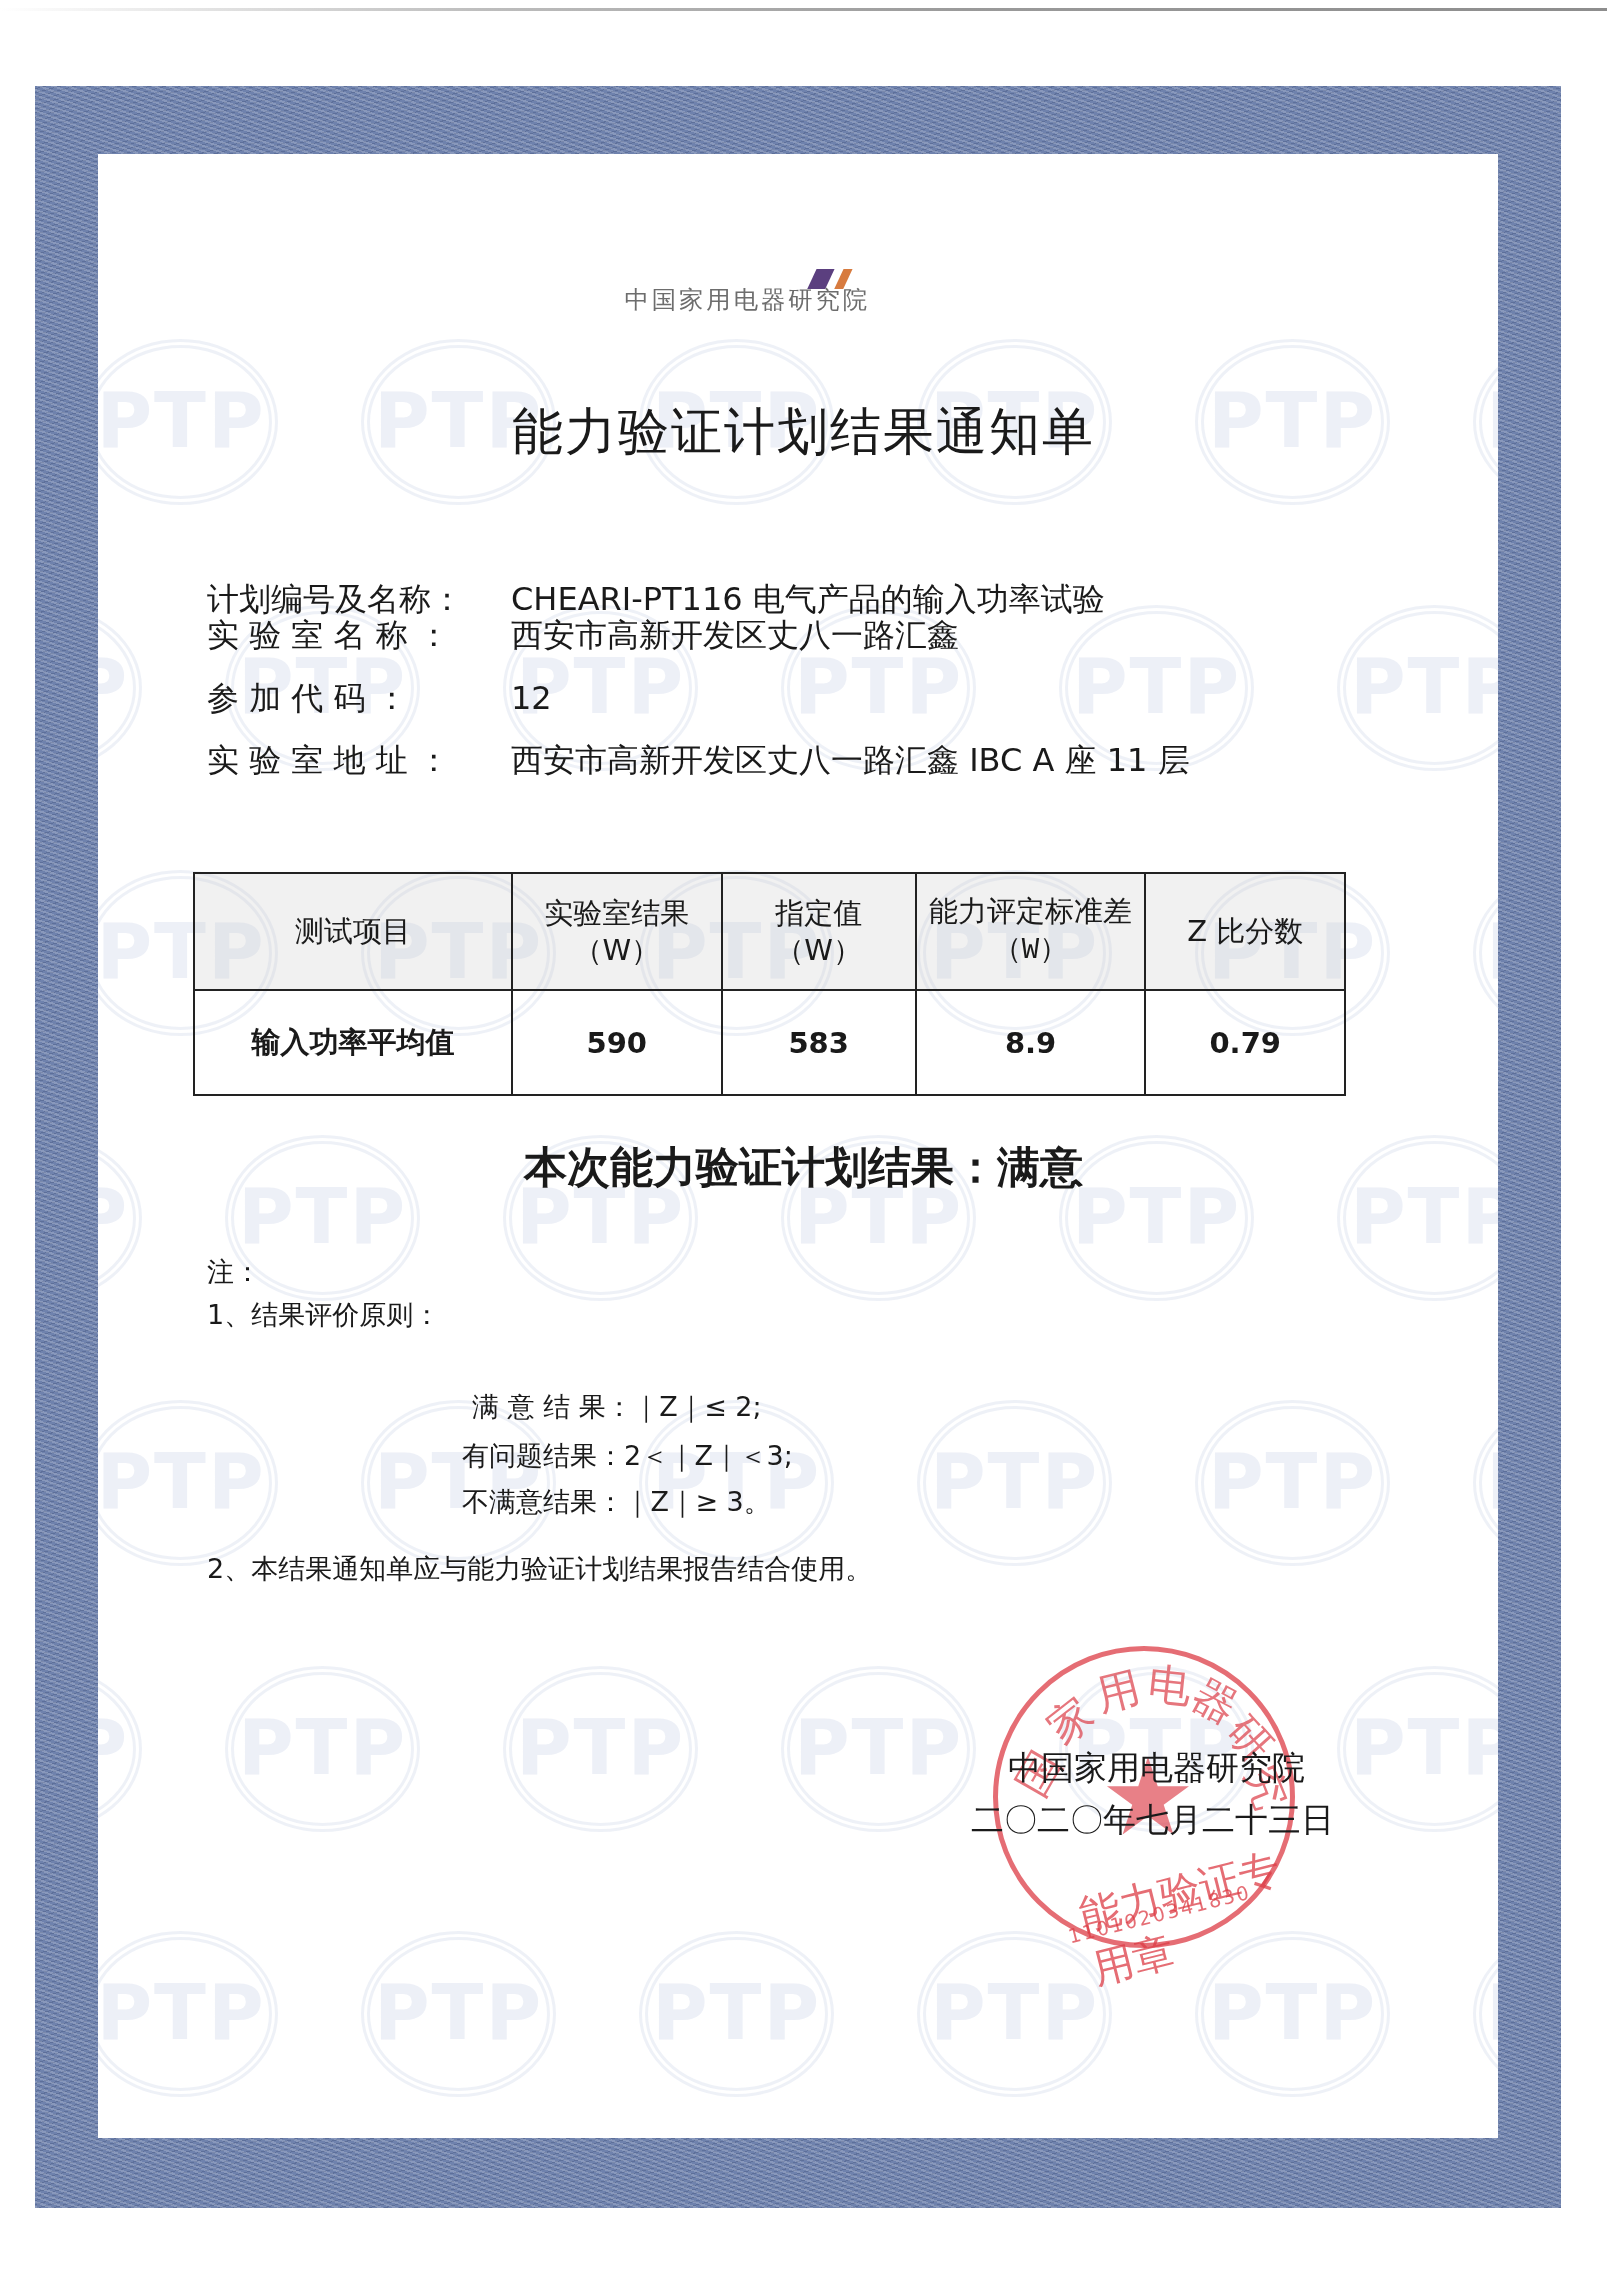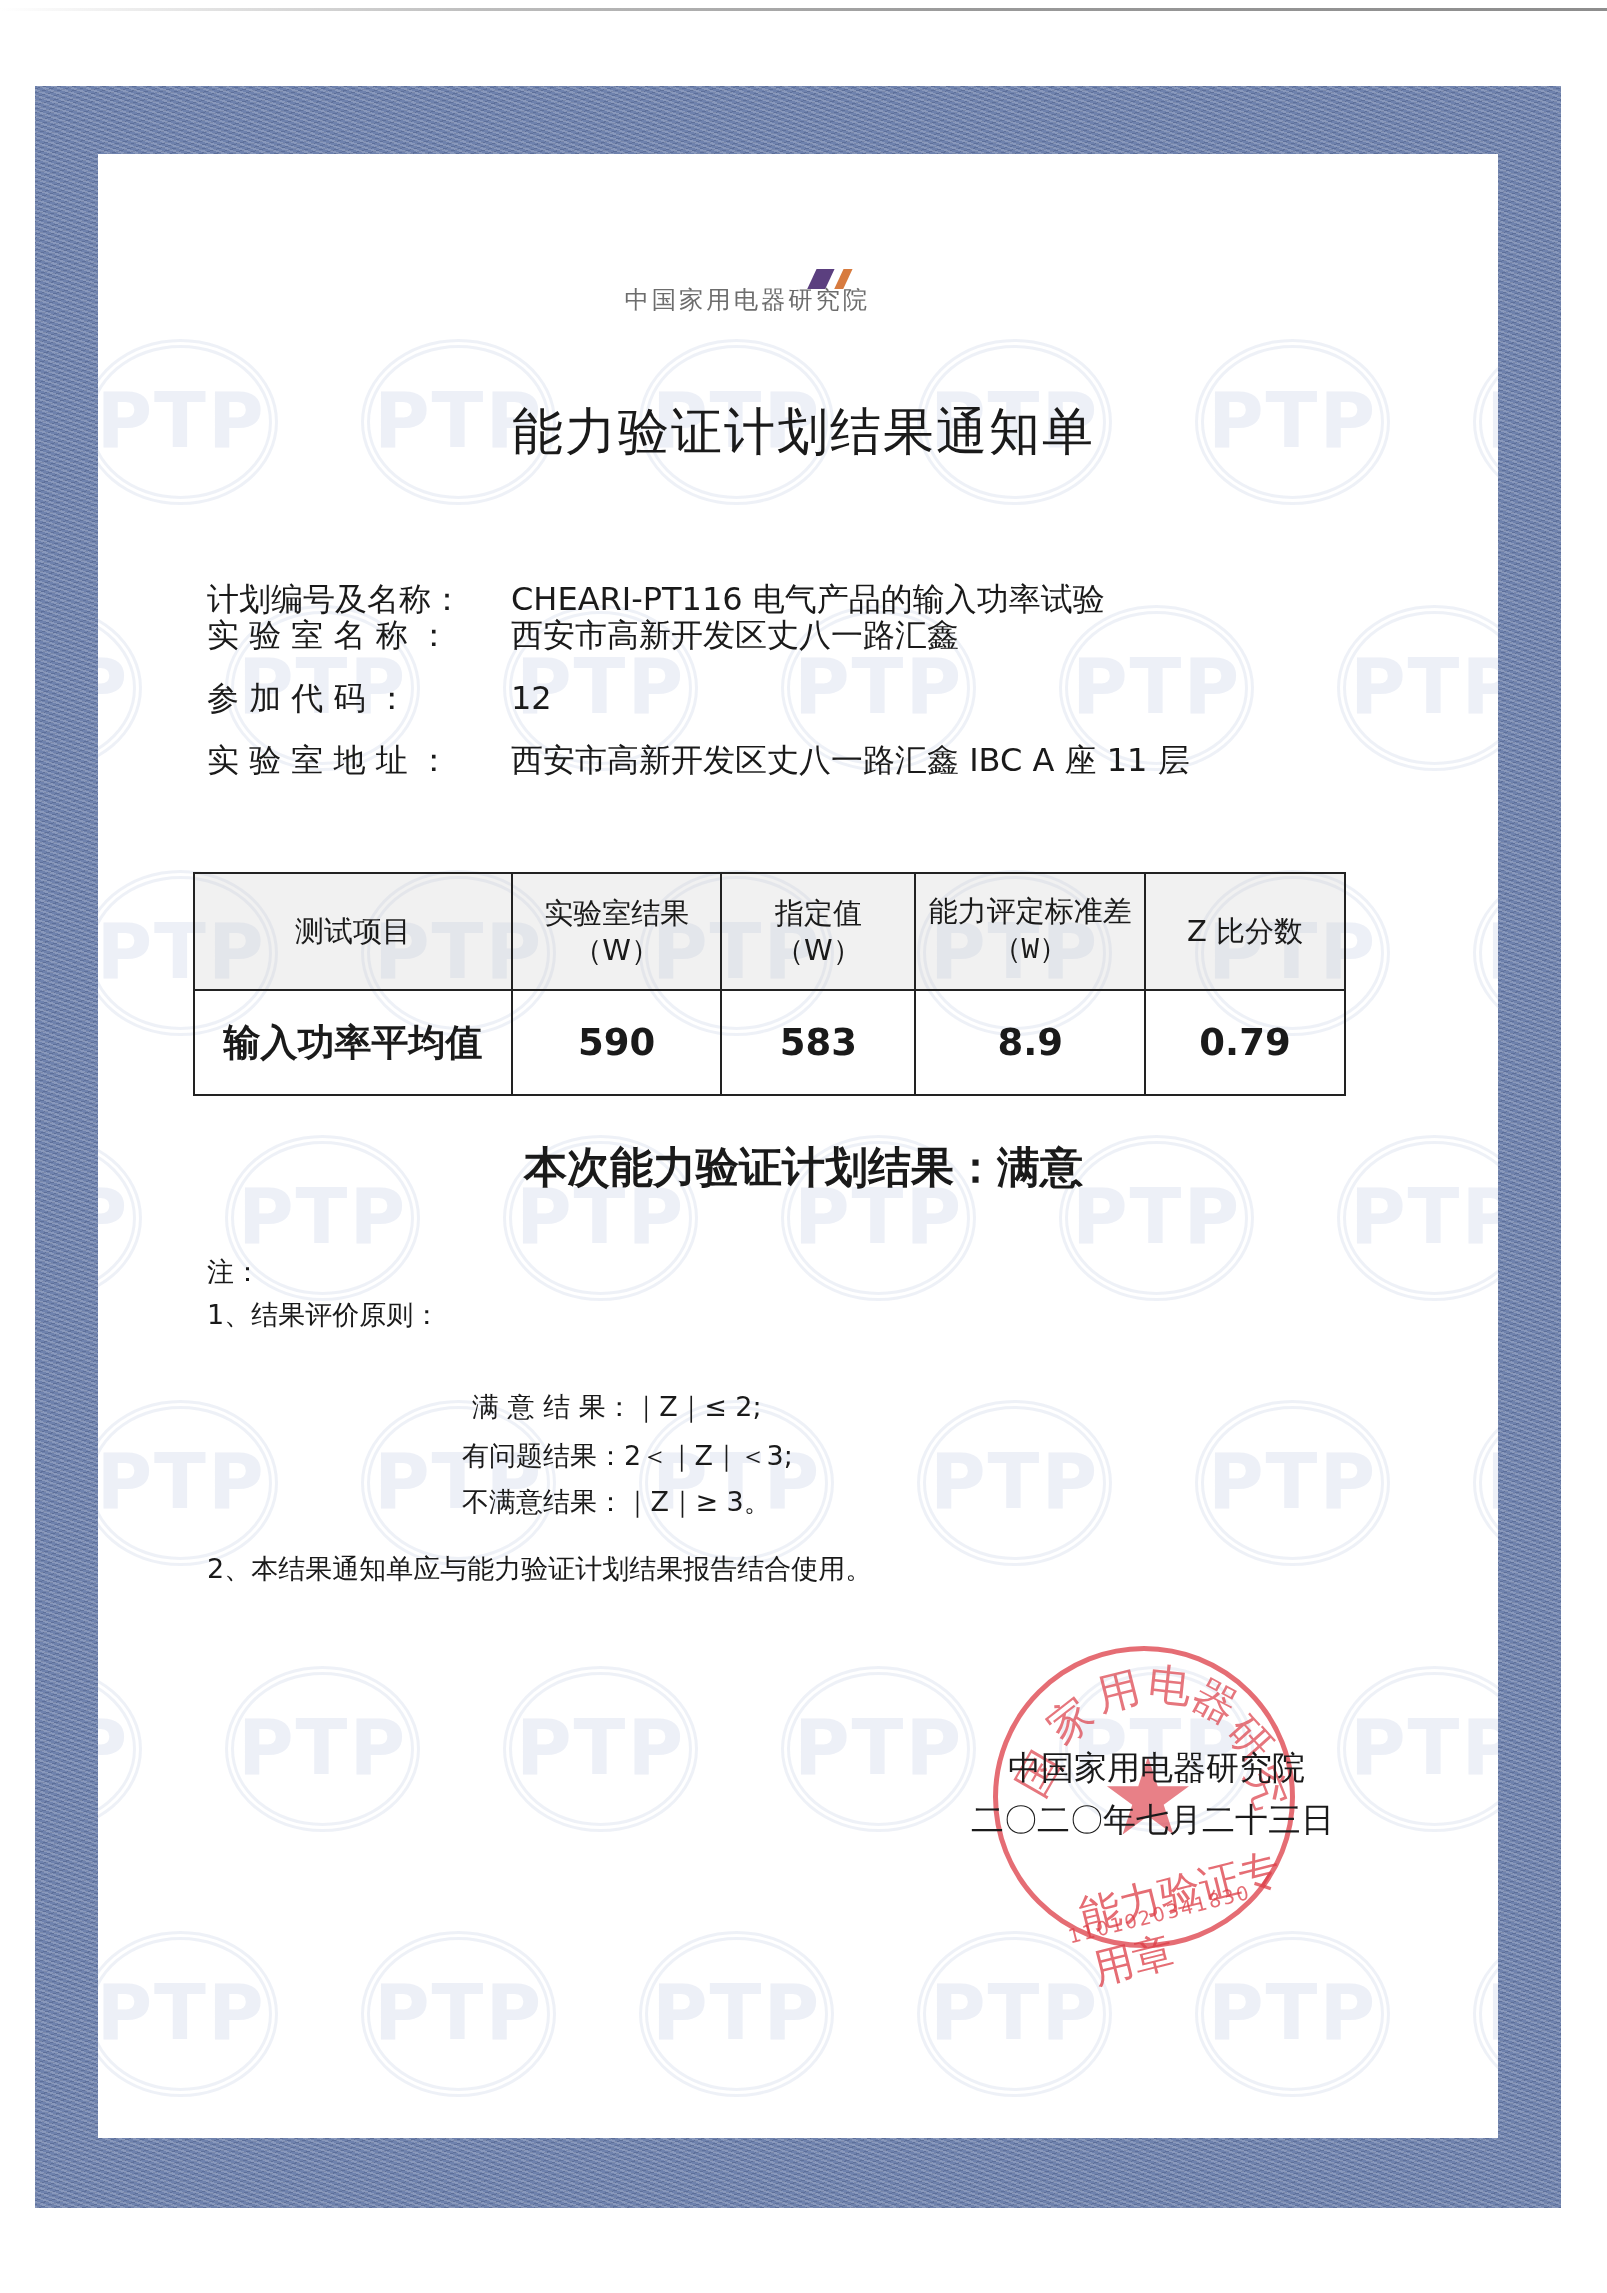--- a/index.html
+++ b/index.html
@@ -38,21 +38,21 @@
   .logo-sub { position:absolute; left:19.5px; top:74px; font-size:24.4px; color:#6d6d6d; letter-spacing:2.9px; }
   .title { position:absolute; left:0; width:1607px; top:398px; text-align:center;
     font-size:51px; font-weight:normal; letter-spacing:2px; color:#1a1a1a; }
   .info { position:absolute; left:207px; font-size:32px; color:#1a1a1a; }
   .info .lbl { display:inline-block; width:304px; }
   .info .val { display:inline-block; }
   
   table.res { position:absolute; left:193px; top:872px; width:1153px; border-collapse:collapse; font-size:29px; }
   table.res td, table.res th { border:2px solid #222; text-align:center; vertical-align:middle; }
   table.res th { height:113px; font-weight:normal; background:rgba(200,200,200,0.25); line-height:37px; }
-  table.res td { height:101px; font-weight:bold; font-size:37px; }
+  table.res td { height:101px; font-weight:bold; font-size:29px; }
   .result { position:absolute; left:0; width:1607px; top:1139px; text-align:center; font-size:43px; font-weight:bold; padding-left:0; }
   .note { position:absolute; font-size:27px; color:#1a1a1a; }
   .stamp { position:absolute; left:993px; top:1646px; width:302px; height:302px; border-radius:50%;
     border:5.9px solid rgba(220,60,70,0.75); box-sizing:border-box; }
   .stamp .star { position:absolute; left:102px; top:93px; font-size:107px; color:rgba(220,60,70,0.65); line-height:107px; }
   .stamp .arc { position:absolute; font-size:43px; color:rgba(220,60,70,0.7); }
   .stamp .bottom { position:absolute; left:86px; top:213px; font-size:41px; color:rgba(220,60,70,0.75); transform:rotate(-14deg); }
   .stamp .code { position:absolute; left:68px; top:252px; font-size:19.5px; color:rgba(220,60,70,0.75); transform:rotate(-14deg); letter-spacing:2px; }
   .sig { position:absolute; left:1005px; font-size:33px; color:#1a1a1a; }
 </style>

